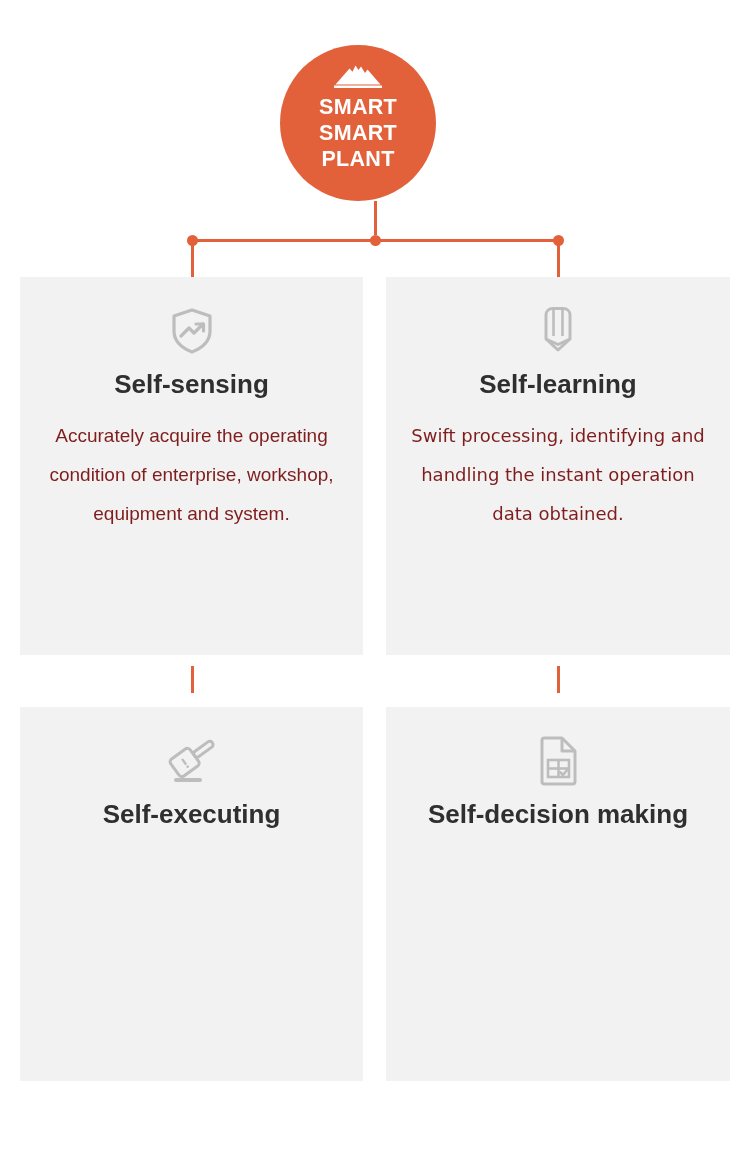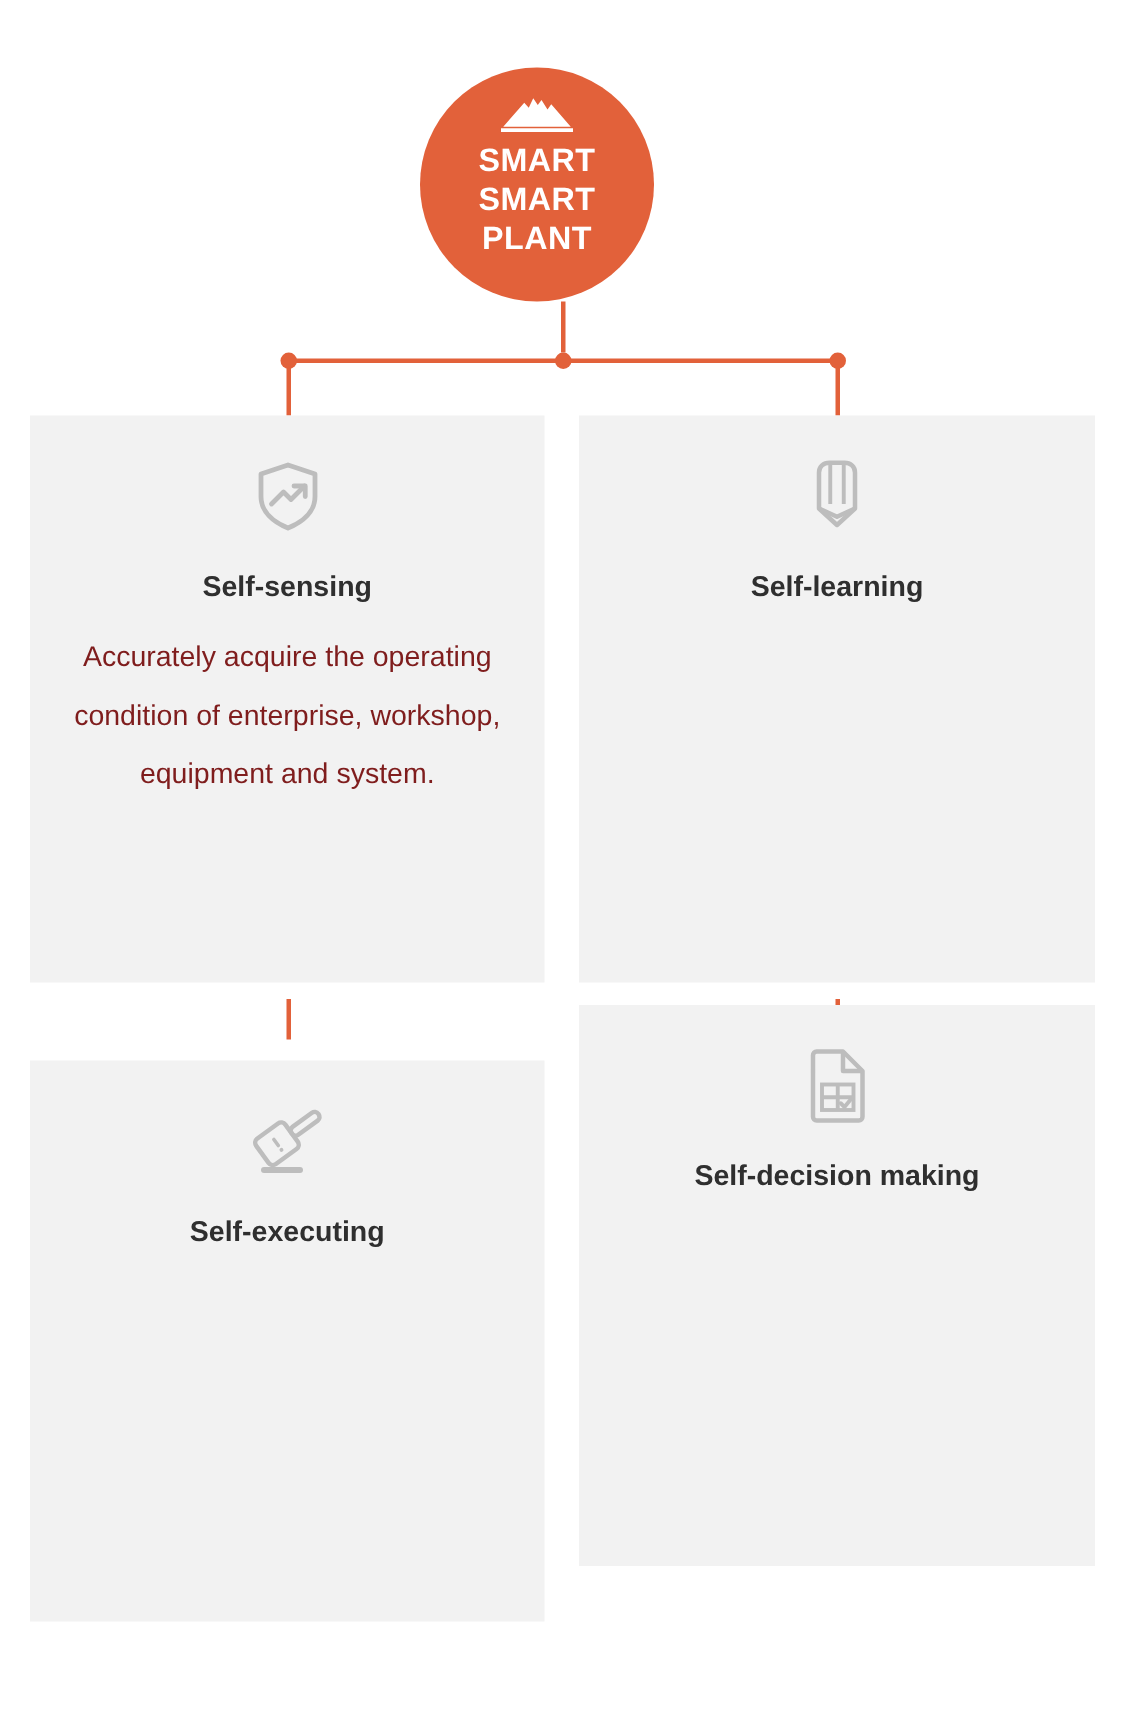--- a/index.html
+++ b/index.html
@@ -73,44 +73,44 @@
     align-items: center;
   }
   .card .icon-wrap {
     margin-top: 28px;
     height: 52px;
     display: flex;
     align-items: center;
     justify-content: center;
   }
   .card .card-title {
-    font-size: 19px;
+    font-size: 26px;
     font-weight: bold;
     color: #2f2f2f;
     text-align: center;
-    margin-top: 24px;
+    margin-top: 12px;
   }
   .card .card-desc {
     font-size: 19px;
     color: #7f1d1d;
     text-align: center;
     line-height: 39px;
     margin-top: 16px;
     padding: 0 14px;
   }
 
   
   .font-a .card-title, .font-a .card-desc { font-family: "Liberation Sans", sans-serif; }
   .font-b .card-title { font-family: "Liberation Sans", sans-serif; }
   .font-b .card-desc  { font-family: "DejaVu Sans", sans-serif; font-size: 18px; }
 
   #card-self-sensing        { left: 20px;  top: 277px; width: 343px; height: 378px; }
   #card-self-learning       { left: 386px; top: 277px; width: 344px; height: 378px; }
   #card-self-executing      { left: 20px;  top: 707px; width: 343px; height: 374px; }
-  #card-self-decision       { left: 386px; top: 670px; width: 344px; height: 374px; }
+  #card-self-decision       { left: 386px; top: 707px; width: 344px; height: 374px; }
 
   .icn { display: block; }
 </style>
 </head>
 <body>
 
 <div id="hub">
   <svg class="mountain" viewBox="0 0 48 26">
     <path fill="#ffffff" d="M0 26 L0 23.5 L48 23.5 L48 26 Z"></path>
     <path fill="#ffffff" d="M1.5 22.5 L15.5 6.5 L18.5 9.8 L21.5 3.5 L24.5 8.0 L27.0 4.6 L31.0 11.0 L33.5 7.5 L46.5 22.5 Z"></path>
@@ -147,20 +147,21 @@
 <div class="card font-b" id="card-self-learning">
   <div class="icon-wrap">
     <svg class="icn" width="36" height="50" viewBox="0 0 36 50">
       <path d="M6 9 C6 5 9 2.5 13 2.5 L23 2.5 C27 2.5 30 5 30 9 L30 33 L18 44 L6 33 Z" fill="none" stroke="#bdbdbd" stroke-width="3" stroke-linejoin="round"></path>
       <line x1="13.5" y1="4" x2="13.5" y2="30" stroke="#bdbdbd" stroke-width="2.6"></line>
       <line x1="22.5" y1="4" x2="22.5" y2="30" stroke="#bdbdbd" stroke-width="2.6"></line>
       <path d="M6 33 L18 38.5 L30 33" fill="none" stroke="#bdbdbd" stroke-width="3" stroke-linejoin="round"></path>
     </svg>
   </div>
   <div class="card-title">Self-learning</div>
+  <div class="card-desc">Swift processing, identifying and handling the instant operation data obtained.</div>
 </div>
 
 <div class="card font-a" id="card-self-executing">
   <div class="icon-wrap">
     <svg class="icn" width="52" height="48" viewBox="0 0 52 48">
       <g transform="rotate(-36 26 22)">
         <rect x="6" y="10" width="24" height="21" rx="3.5" fill="none" stroke="#bdbdbd" stroke-width="3"></rect>
         <rect x="30" y="17.5" width="22" height="6.5" rx="3" fill="none" stroke="#bdbdbd" stroke-width="3"></rect>
         <line x1="18" y1="17" x2="18" y2="22" stroke="#bdbdbd" stroke-width="2.4" stroke-linecap="round"></line>
         <circle cx="18" cy="25.6" r="1.3" fill="#bdbdbd"></circle>

